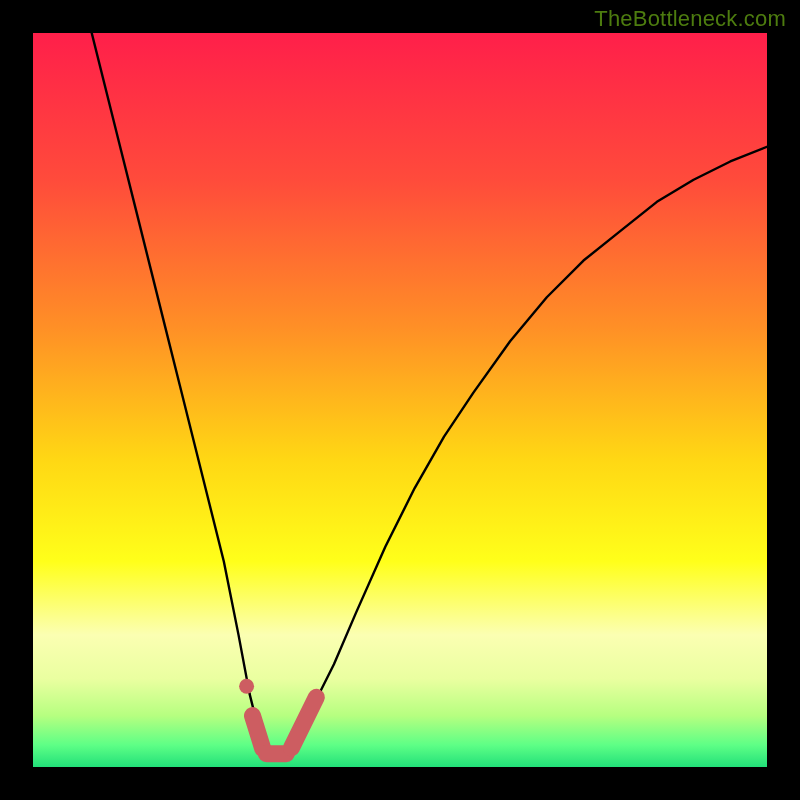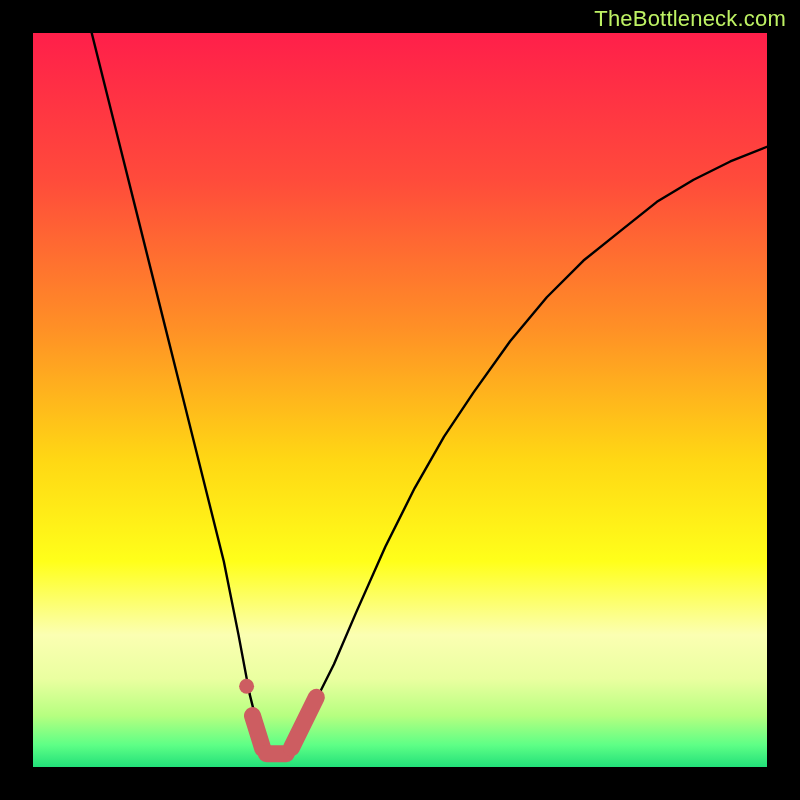--- a/index.html
+++ b/index.html
@@ -34,21 +34,21 @@
   .curve-svg {
     position: absolute;
     inset: 0;
     width: 734px;
     height: 734px;
   }
   .watermark {
     position: absolute;
     top: 6px;
     right: 14px;
-    color: #bef264;
+    color: #4d7c0f;
     font-size: 22px;
     letter-spacing: 0.2px;
     font-weight: 500;
     margin-left: 6px;
   }
 </style>
 </head>
 <body>
 
 <div class="frame">

